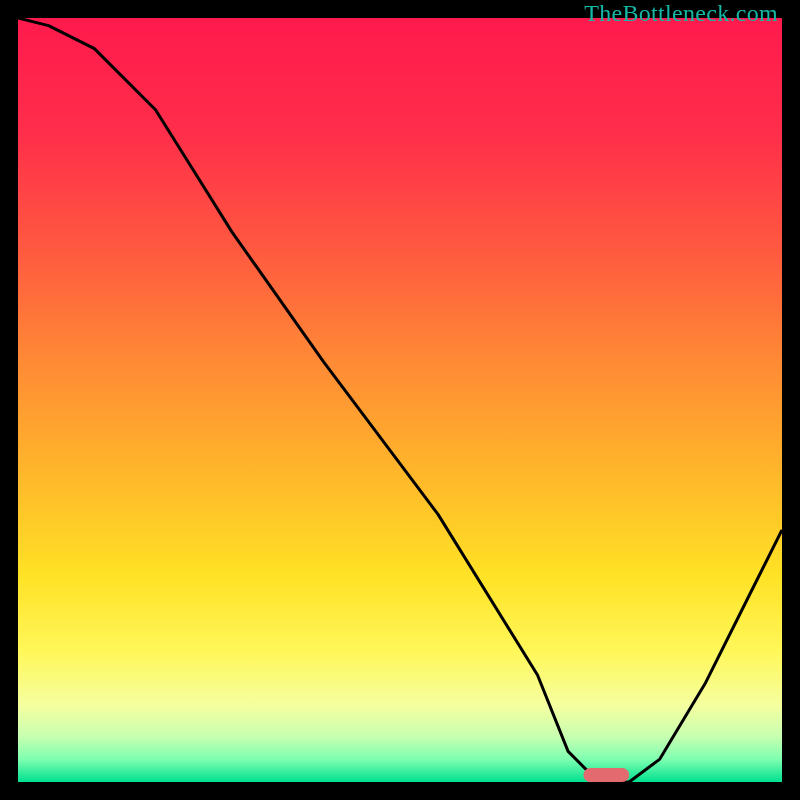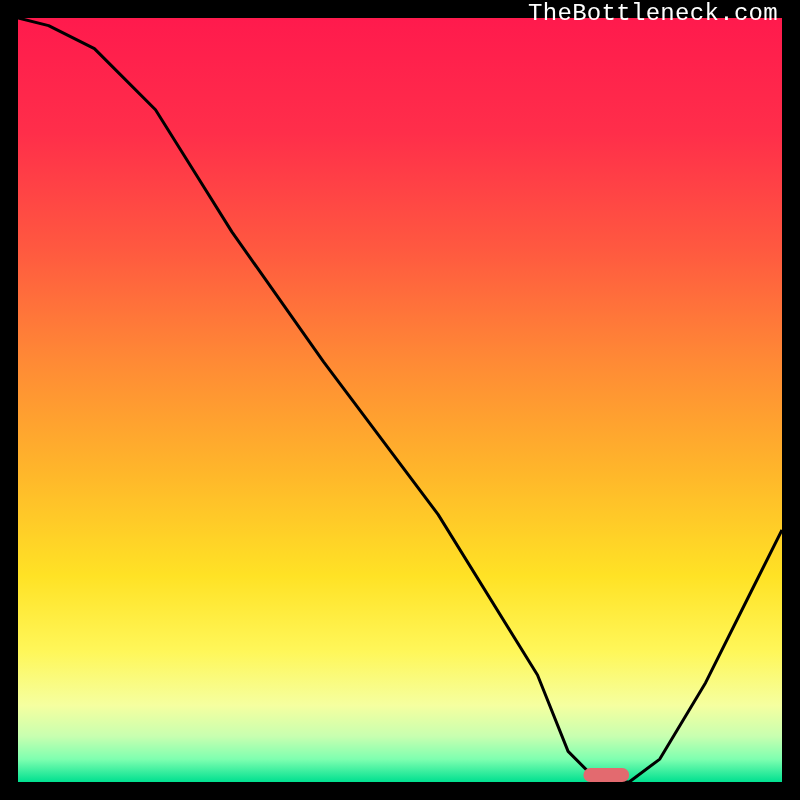--- a/index.html
+++ b/index.html
@@ -22,22 +22,22 @@
     position: absolute;
     left: 0;
     top: 0;
     width: 764px;
     height: 764px;
   }
   .watermark {
     position: absolute;
     top: 0;
     right: 22px;
-    color: #ffffff;
-    font-family: Liberation Mono, monospace;
+    color: #14b8a6;
+    font-family: Liberation Serif, serif;
     font-size: 24px;
     letter-spacing: 0.3px;
   }
   svg {
     display: block;
   }
 </style>
 </head>
 <body>
 

